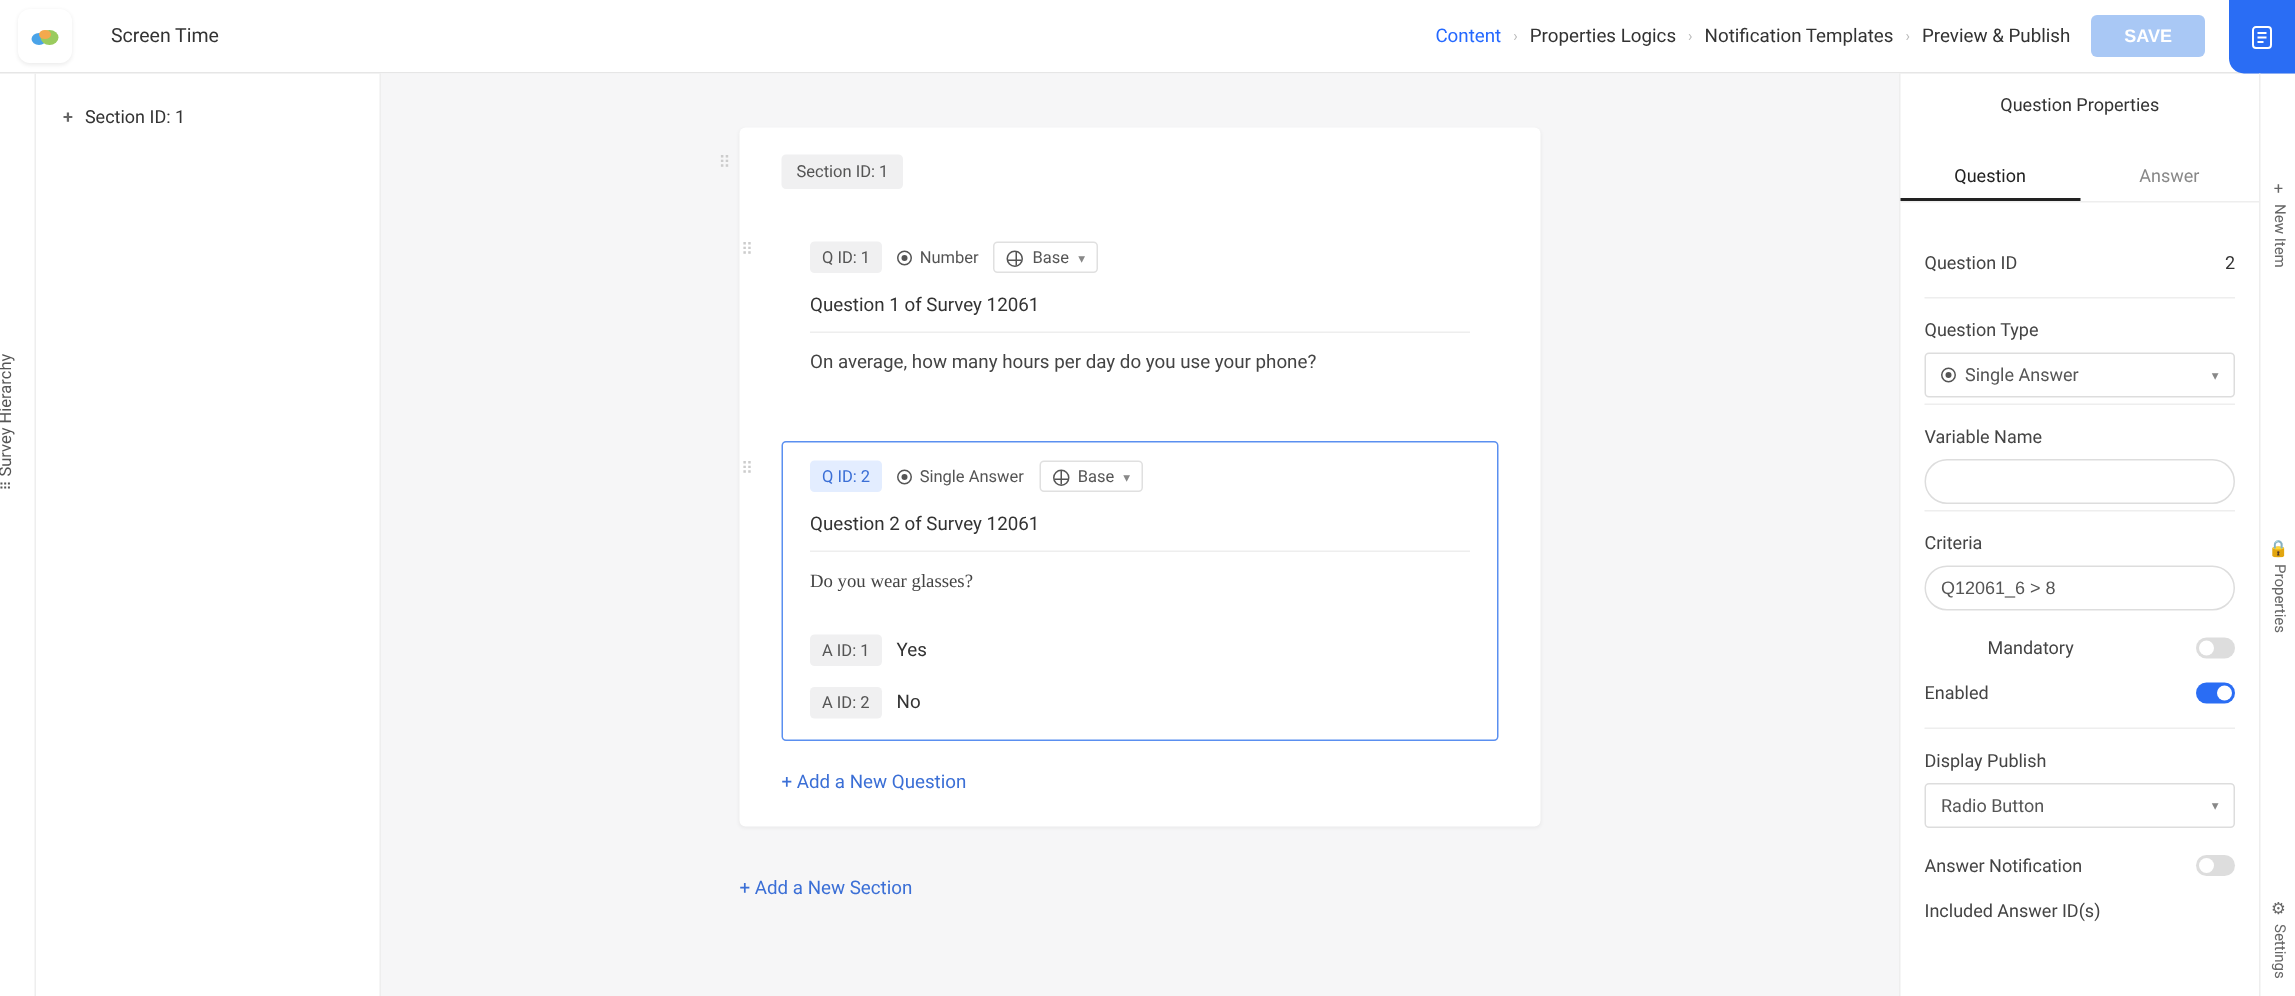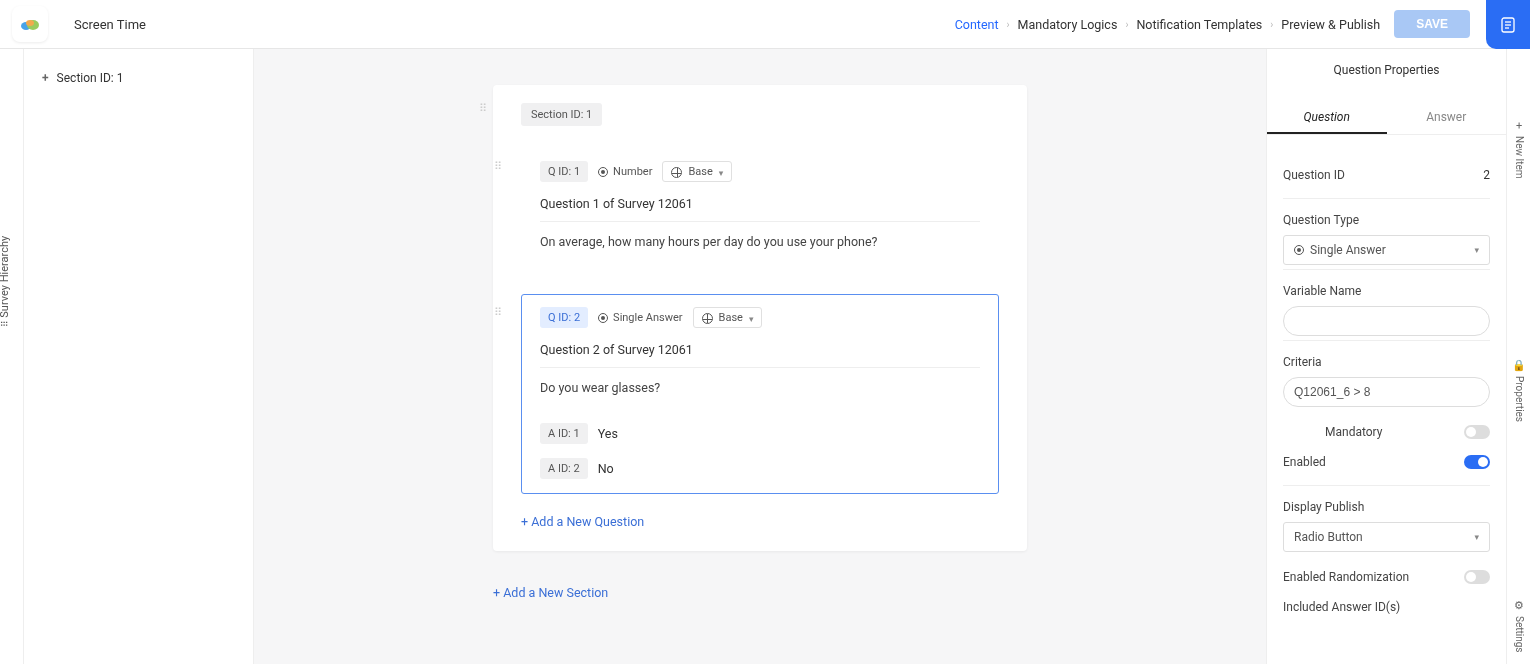--- a/index.html
+++ b/index.html
@@ -245,21 +245,20 @@
     flex: 1;
     text-align: center;
     font-size: 12px;
     padding: 6px 0 8px 0;
     cursor: pointer;
     color: #888;
   }
   .panel-tab.active {
     color: #222;
     border-bottom: 2px solid #222;
-    font-style: italic;
   }
   .panel-body {
     padding: 14px 16px;
     overflow-y: auto;
     flex: 1;
   }
   .prop-row {
     display: flex;
     justify-content: space-between;
     align-items: center;
@@ -354,21 +353,21 @@
     <svg width="20" height="14" viewBox="0 0 20 14">
       <ellipse cx="6" cy="9" rx="5" ry="4" fill="#4aa3e8"></ellipse>
       <ellipse cx="13" cy="8" rx="6" ry="5" fill="#9acb5e"></ellipse>
       <ellipse cx="10" cy="6" rx="4" ry="3" fill="#f3a94d"></ellipse>
     </svg>
   </div>
   <div class="page-title">Screen Time</div>
   <div class="top-nav">
     <span class="crumb active">Content</span>
     <span class="sep">›</span>
-    <span class="crumb">Mandatory Logics</span>
+    <span class="crumb">Properties Logics</span>
     <span class="sep">›</span>
     <span class="crumb">Notification Templates</span>
     <span class="sep">›</span>
     <span class="crumb">Preview &amp; Publish</span>
     <button class="save-btn">SAVE</button>
   </div>
   <div class="top-right-icon">
     <svg width="18" height="18" viewBox="0 0 18 18">
       <rect x="3" y="2" width="12" height="14" rx="2" fill="none" stroke="#fff" stroke-width="1.3"></rect>
       <line x1="6" y1="6" x2="12" y2="6" stroke="#fff" stroke-width="1.3"></line>
@@ -426,21 +425,21 @@
             <span class="radio-ic"></span>
             <span>Single Answer</span>
           </span>
           <span class="lang-pill">
             <span class="globe-ic"></span>
             <span>Base</span>
             <span class="chev">▾</span>
           </span>
         </div>
         <div class="q-title">Question 2 of Survey 12061</div>
-        <div class="q-text" style="margin-bottom:28px;">Do you wear glasses?</div>
+        <div class="q-text" style="margin-bottom:28px;font-family:Liberation Serif, serif;">Do you wear glasses?</div>
 
         <div class="answer-row">
           <span class="a-badge">A ID: 1</span>
           <span class="a-text">Yes</span>
         </div>
         <div class="answer-row">
           <span class="a-badge">A ID: 2</span>
           <span class="a-text">No</span>
         </div>
       </div>
@@ -495,21 +494,21 @@
 
       <div class="prop-section">
         <div class="prop-label">Display Publish</div>
         <div class="select-box">
           <span>Radio Button</span>
           <span class="chev">▾</span>
         </div>
       </div>
 
       <div class="prop-row" style="margin-top:18px;">
-        <span class="prop-label">Enabled Randomization</span>
+        <span class="prop-label">Answer Notification</span>
         <span class="toggle"></span>
       </div>
       <div class="prop-label" style="margin-top:6px;">Included Answer ID(s)</div>
     </div>
   </div>
 
   <div class="right-rail">
     <div class="rail-group" style="top:70px;">
       <span class="rail-icon">+</span>
       <span class="rail-vert-label">New Item</span>

